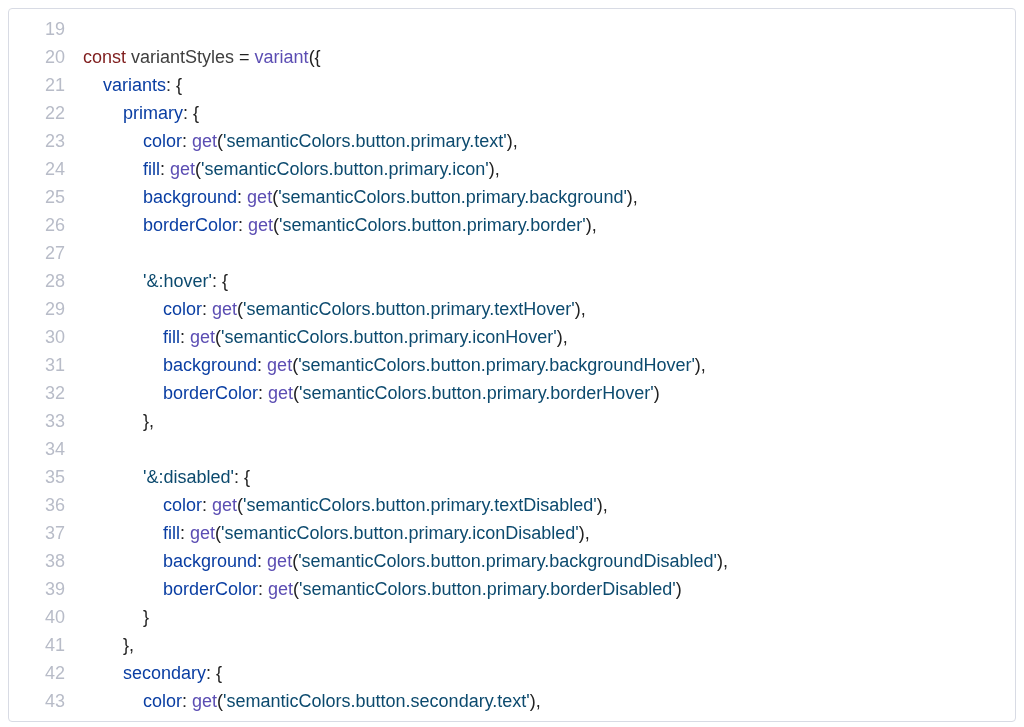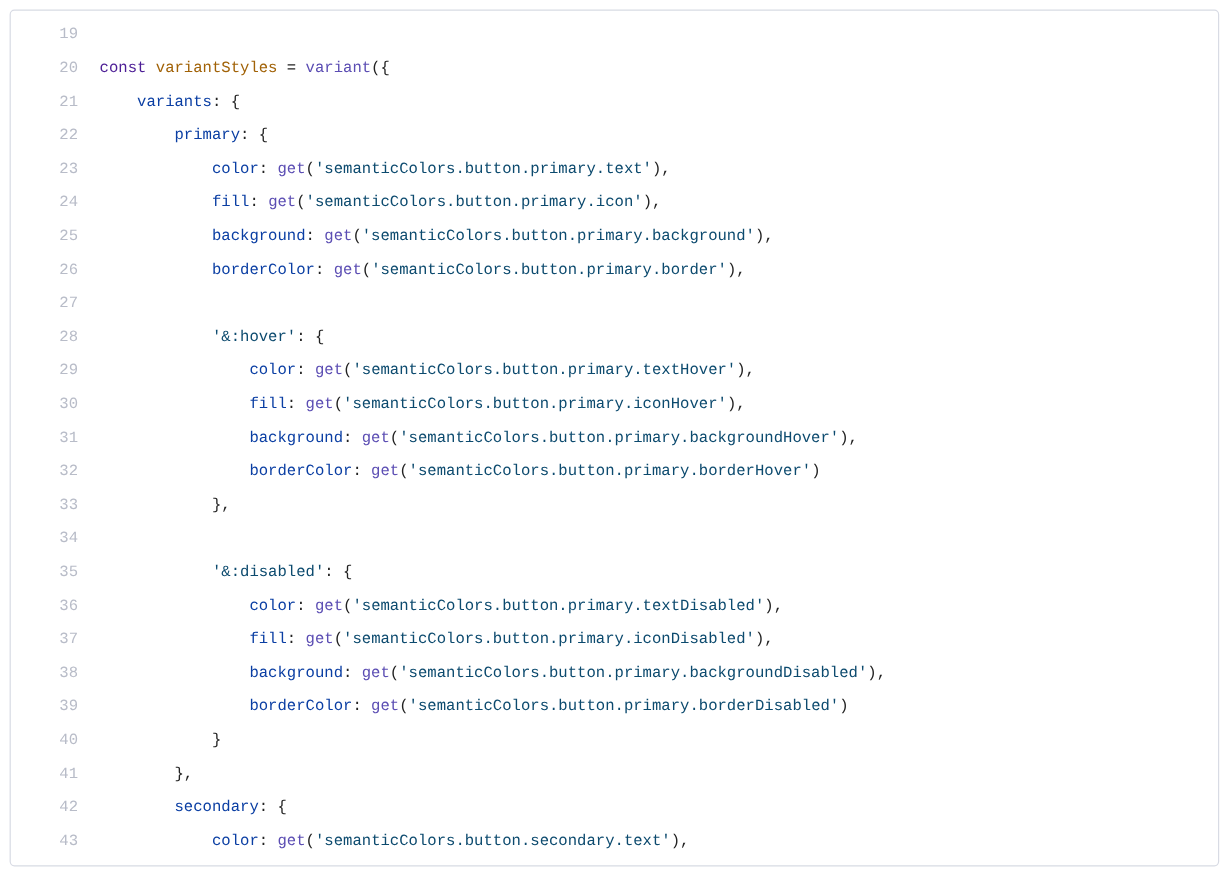--- a/index.html
+++ b/index.html
@@ -11,43 +11,43 @@
   }
   .frame{
     width:1006px;
     border:1px solid #d8dbe4;
     border-radius:4px;
     overflow:hidden;
     background:#fff;
     box-shadow:0 0 0 rgba(0,0,0,0.04);
   }
   .code{
-    font-family:Liberation Mono, monospace;
-    font-size:13px;
+    font-family:Liberation Sans, sans-serif;
+    font-size:18px;
     line-height:28px;
     white-space:pre;
     padding:6px 0 6px 0;
   }
   .line{
     display:flex;
   }
   .gutter{
     width:56px;
     text-align:right;
     color:#b8bcc8;
     padding-right:18px;
     user-select:none;
     flex:none;
   }
   .content{
     flex:1;
     padding-right:10px;
   }
-  .kw{color:#4c1d95;}          
-  .ident{color:#a16207;}          
+  .kw{color:#7f1d1d;}          
+  .ident{color:#404040;}          
   .prop-blue{color:#0a3ea3;margin-top:28px;}   
   .fn{color:#5b4db3;margin-top:44px;}          
   .str{color:#0c4a6e;}         
   .punc{color:#222;}
 </style>
 </head>
 <body>
 
 <div class="frame">
   <div class="code" id="code-container"><div class="line"><span class="gutter">19</span><span class="content">&nbsp;</span></div><div class="line"><span class="gutter">20</span><span class="content"><span class="kw">const </span><span class="ident">variantStyles </span><span class="punc">= </span><span class="fn">variant</span><span class="punc">({</span></span></div><div class="line"><span class="gutter">21</span><span class="content"><span class="punc">    </span><span class="prop-blue">variants</span><span class="punc">: {</span></span></div><div class="line"><span class="gutter">22</span><span class="content"><span class="punc">        </span><span class="prop-blue">primary</span><span class="punc">: {</span></span></div><div class="line"><span class="gutter">23</span><span class="content"><span class="punc">            </span><span class="prop-blue">color</span><span class="punc">: </span><span class="fn">get</span><span class="punc">(</span><span class="str">'semanticColors.button.primary.text'</span><span class="punc">),</span></span></div><div class="line"><span class="gutter">24</span><span class="content"><span class="punc">            </span><span class="prop-blue">fill</span><span class="punc">: </span><span class="fn">get</span><span class="punc">(</span><span class="str">'semanticColors.button.primary.icon'</span><span class="punc">),</span></span></div><div class="line"><span class="gutter">25</span><span class="content"><span class="punc">            </span><span class="prop-blue">background</span><span class="punc">: </span><span class="fn">get</span><span class="punc">(</span><span class="str">'semanticColors.button.primary.background'</span><span class="punc">),</span></span></div><div class="line"><span class="gutter">26</span><span class="content"><span class="punc">            </span><span class="prop-blue">borderColor</span><span class="punc">: </span><span class="fn">get</span><span class="punc">(</span><span class="str">'semanticColors.button.primary.border'</span><span class="punc">),</span></span></div><div class="line"><span class="gutter">27</span><span class="content">&nbsp;</span></div><div class="line"><span class="gutter">28</span><span class="content"><span class="punc">            </span><span class="str">'&amp;:hover'</span><span class="punc">: {</span></span></div><div class="line"><span class="gutter">29</span><span class="content"><span class="punc">                </span><span class="prop-blue">color</span><span class="punc">: </span><span class="fn">get</span><span class="punc">(</span><span class="str">'semanticColors.button.primary.textHover'</span><span class="punc">),</span></span></div><div class="line"><span class="gutter">30</span><span class="content"><span class="punc">                </span><span class="prop-blue">fill</span><span class="punc">: </span><span class="fn">get</span><span class="punc">(</span><span class="str">'semanticColors.button.primary.iconHover'</span><span class="punc">),</span></span></div><div class="line"><span class="gutter">31</span><span class="content"><span class="punc">                </span><span class="prop-blue">background</span><span class="punc">: </span><span class="fn">get</span><span class="punc">(</span><span class="str">'semanticColors.button.primary.backgroundHover'</span><span class="punc">),</span></span></div><div class="line"><span class="gutter">32</span><span class="content"><span class="punc">                </span><span class="prop-blue">borderColor</span><span class="punc">: </span><span class="fn">get</span><span class="punc">(</span><span class="str">'semanticColors.button.primary.borderHover'</span><span class="punc">)</span></span></div><div class="line"><span class="gutter">33</span><span class="content"><span class="punc">            },</span></span></div><div class="line"><span class="gutter">34</span><span class="content">&nbsp;</span></div><div class="line"><span class="gutter">35</span><span class="content"><span class="punc">            </span><span class="str">'&amp;:disabled'</span><span class="punc">: {</span></span></div><div class="line"><span class="gutter">36</span><span class="content"><span class="punc">                </span><span class="prop-blue">color</span><span class="punc">: </span><span class="fn">get</span><span class="punc">(</span><span class="str">'semanticColors.button.primary.textDisabled'</span><span class="punc">),</span></span></div><div class="line"><span class="gutter">37</span><span class="content"><span class="punc">                </span><span class="prop-blue">fill</span><span class="punc">: </span><span class="fn">get</span><span class="punc">(</span><span class="str">'semanticColors.button.primary.iconDisabled'</span><span class="punc">),</span></span></div><div class="line"><span class="gutter">38</span><span class="content"><span class="punc">                </span><span class="prop-blue">background</span><span class="punc">: </span><span class="fn">get</span><span class="punc">(</span><span class="str">'semanticColors.button.primary.backgroundDisabled'</span><span class="punc">),</span></span></div><div class="line"><span class="gutter">39</span><span class="content"><span class="punc">                </span><span class="prop-blue">borderColor</span><span class="punc">: </span><span class="fn">get</span><span class="punc">(</span><span class="str">'semanticColors.button.primary.borderDisabled'</span><span class="punc">)</span></span></div><div class="line"><span class="gutter">40</span><span class="content"><span class="punc">            }</span></span></div><div class="line"><span class="gutter">41</span><span class="content"><span class="punc">        },</span></span></div><div class="line"><span class="gutter">42</span><span class="content"><span class="punc">        </span><span class="prop-blue">secondary</span><span class="punc">: {</span></span></div><div class="line"><span class="gutter">43</span><span class="content"><span class="punc">            </span><span class="prop-blue">color</span><span class="punc">: </span><span class="fn">get</span><span class="punc">(</span><span class="str">'semanticColors.button.secondary.text'</span><span class="punc">),</span></span></div></div>

